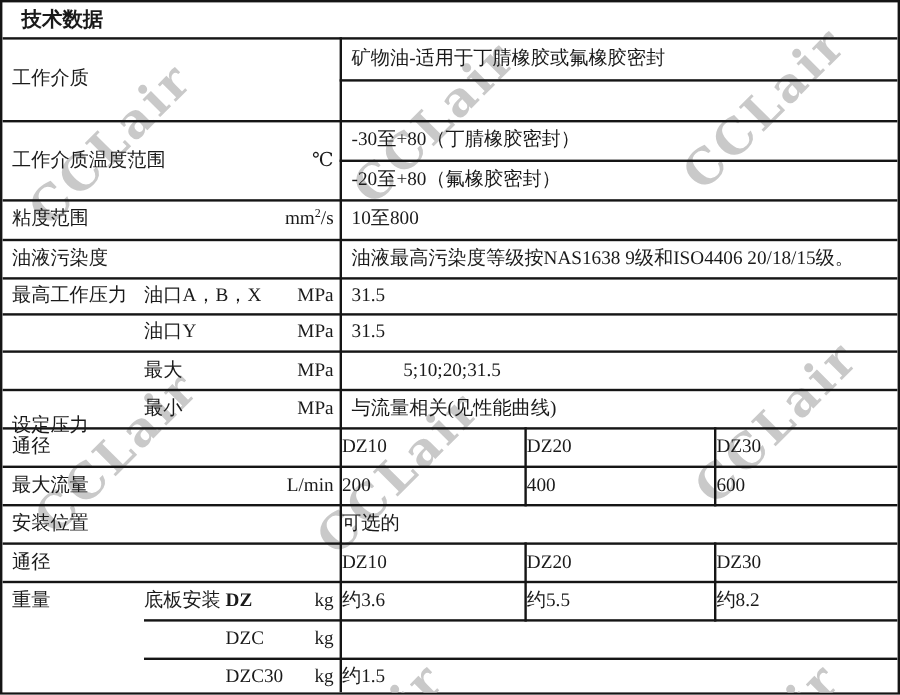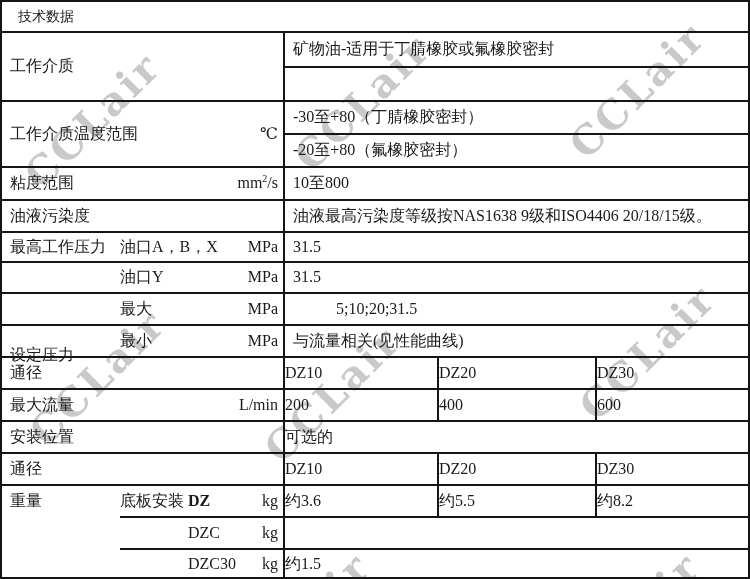--- a/index.html
+++ b/index.html
@@ -10,21 +10,21 @@
     background:#ffffff;
     font-family:"Liberation Serif","DejaVu Serif",serif;
     overflow:hidden;
   }
   .t{
     position:absolute;
     font-size:16px;line-height:20px;height:20px;
     white-space:nowrap;color:#1a1a1a;z-index:2;
   }
   .c{text-align:left;}
-  .title{font-size:14px;font-weight:normal;height:22px;line-height:22px;}
+  .title{font-size:17px;font-weight:bold;height:22px;line-height:22px;}
   .hl{position:absolute;height:2px;background:#151515;z-index:1;}
   .vl{position:absolute;width:2px;background:#151515;z-index:1;}
   sup{font-size:10px;line-height:0;vertical-align:super;}
   .wm{
     position:absolute;z-index:0;
     font-family:"DejaVu Serif","Liberation Serif",serif;
     font-weight:bold;font-size:40px;letter-spacing:3px;
     color:#c9c9c9;
     transform:translate(-50%,-50%) rotate(-45deg);
     user-select:none;white-space:nowrap;

